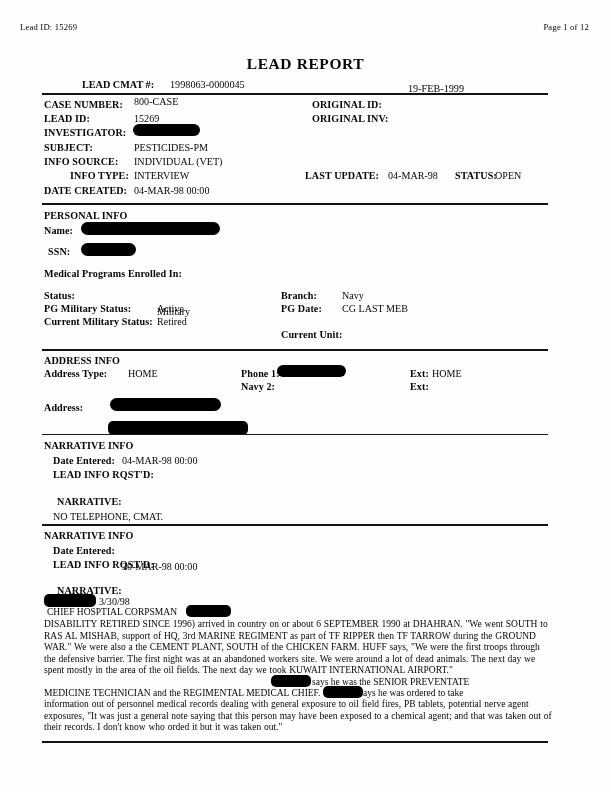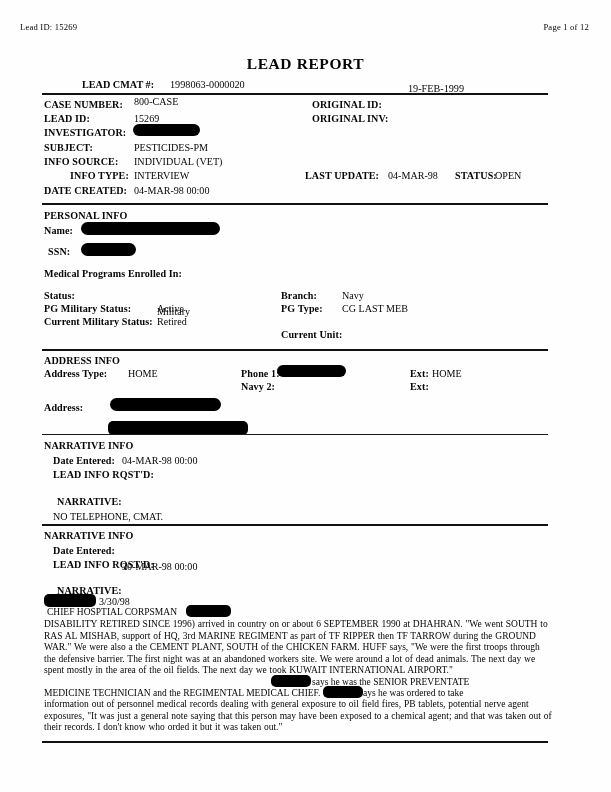--- a/index.html
+++ b/index.html
@@ -88,21 +88,21 @@
 
 <div class="page">
 
   <div class="abs sm" id="page-header-leadid">Lead ID: 15269</div>
 
   <div class="abs sm" id="page-header-pageno">Page   1 of 12</div>
 
   <div class="abs" id="report-title">LEAD REPORT</div>
 
   <div class="abs" id="cmat-label">LEAD CMAT #:</div>
-  <div class="abs" id="cmat-value">1998063-0000020</div>
+  <div class="abs" id="cmat-value">1998063-0000045</div>
   <div class="abs" id="cmat-date">19-FEB-1999</div>
 
   <div class="rule" style="top:93px;"></div>
 
   <div class="abs lbl" style="left:44px; top:99px;">CASE NUMBER:</div>
   <div class="abs val" style="left:134px; top:96px;">800-CASE</div>
 
   <div class="abs lbl" style="left:44px; top:113px;">LEAD ID:</div>
   <div class="abs val" style="left:134px; top:113px;">15269</div>
 
@@ -150,21 +150,21 @@
 
   <div class="abs lbl" style="left:44px; top:303px;">PG Military Status:</div>
   <div class="abs val" style="left:157px; top:303px;">Active</div>
 
   <div class="abs lbl" style="left:44px; top:316px;">Current Military Status:</div>
   <div class="abs val" style="left:157px; top:316px;">Retired</div>
 
   <div class="abs lbl" style="left:281px; top:290px;">Branch:</div>
   <div class="abs val" style="left:342px; top:290px;">Navy</div>
 
-  <div class="abs lbl" style="left:281px; top:303px;">PG Type:</div>
+  <div class="abs lbl" style="left:281px; top:303px;">PG Date:</div>
   <div class="abs val" style="left:342px; top:303px;">CG LAST MEB</div>
 
   <div class="abs lbl" style="left:281px; top:329px;">Current Unit:</div>
   <div class="abs val" style="left:342px; top:329px;"></div>
 
   <div class="rule" style="top:349px;"></div>
 
   <div class="abs lbl" style="left:44px; top:355px;">ADDRESS INFO</div>
 
   <div class="abs lbl" style="left:44px; top:368px;">Address Type:</div>

